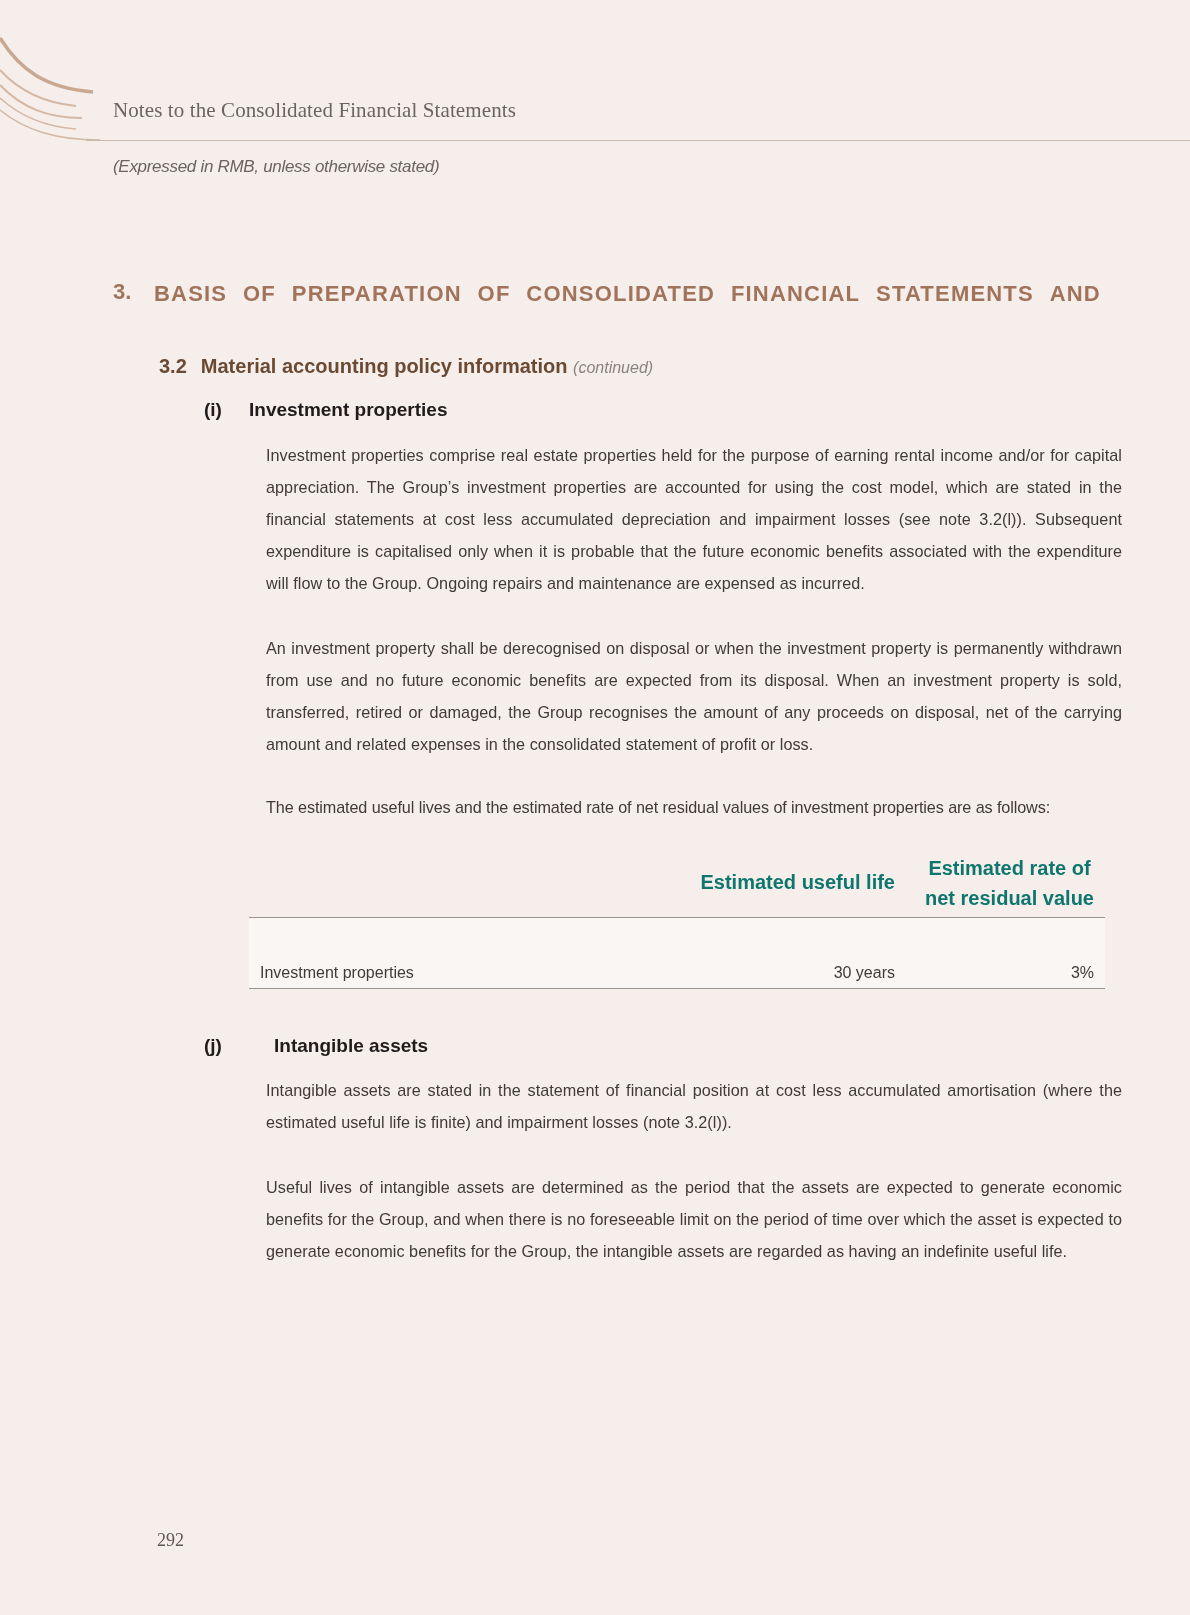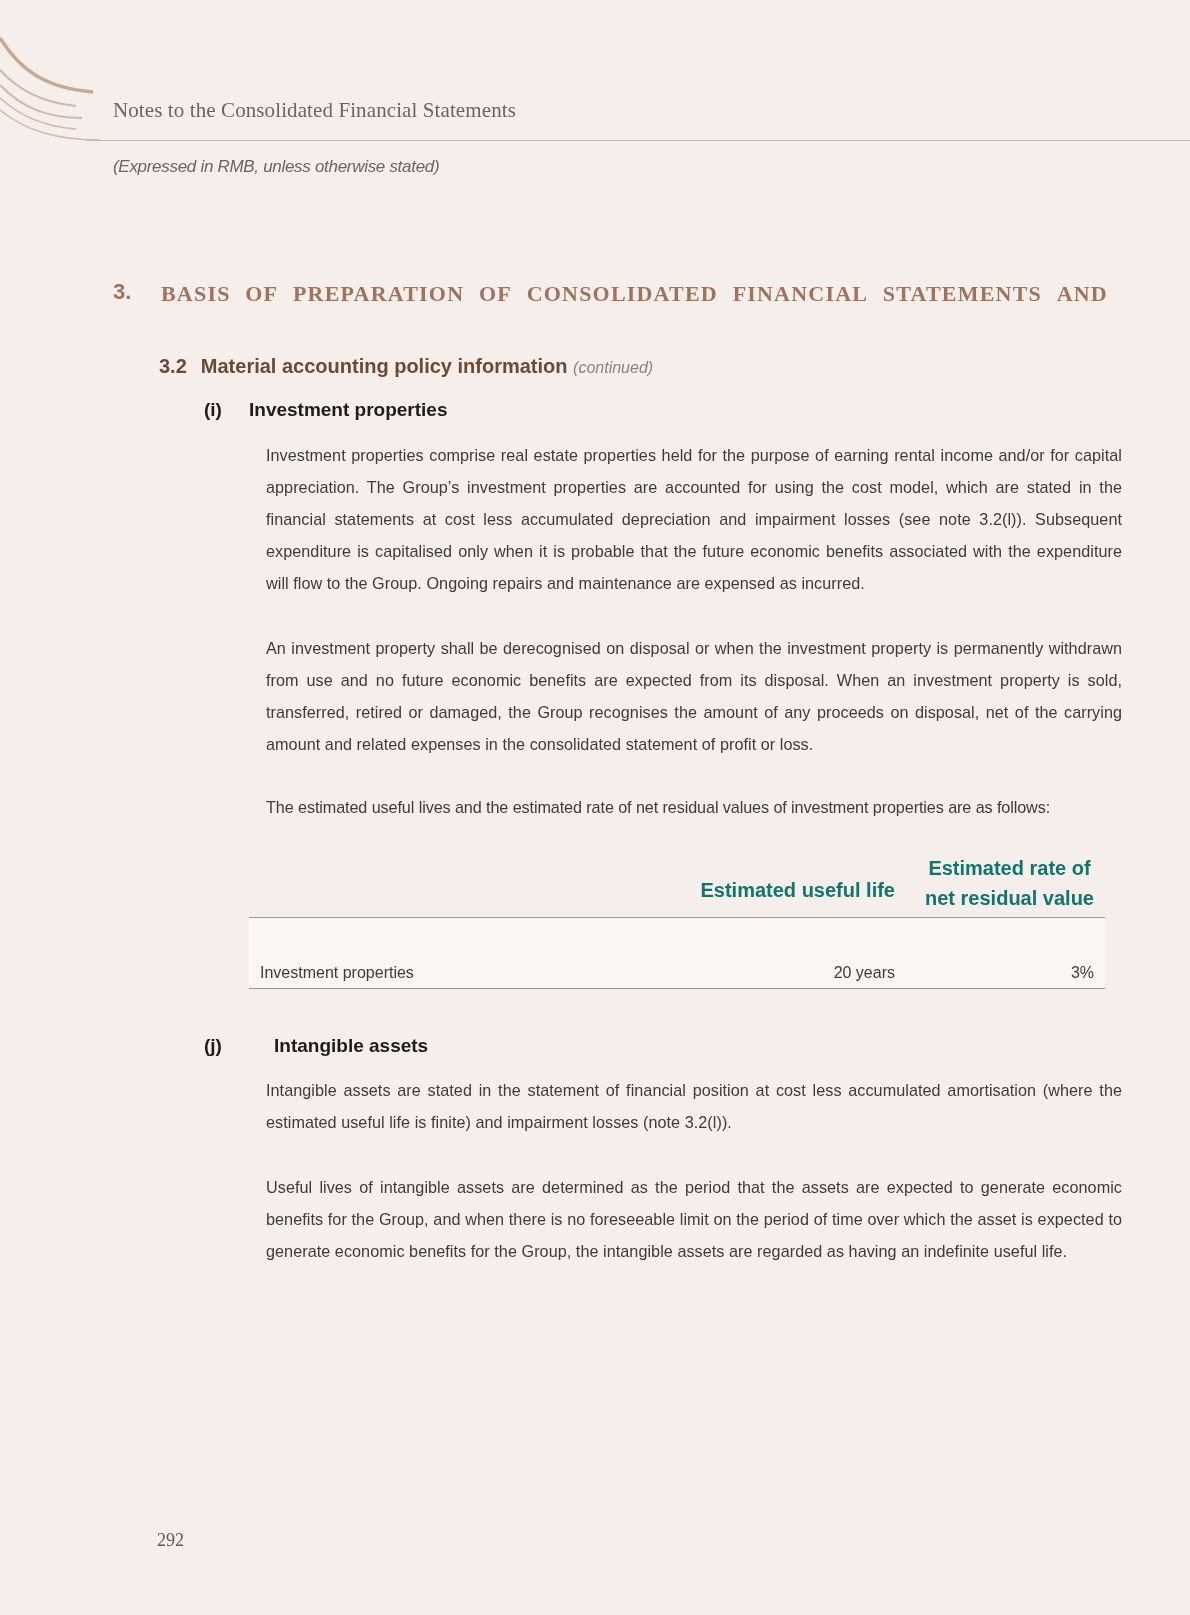--- a/index.html
+++ b/index.html
@@ -49,30 +49,29 @@
     
     .sec-num {
       position: absolute;
       left: 113px; top: 279px;
       font-size: 22px;
       font-weight: bold;
       color: #a0735a;
     }
     .sec-title {
       position: absolute;
-      left: 161px; top: 279px;
+      left: 154px; top: 279px;
       width: 947px;
       font-size: 22px;
       font-weight: bold;
       color: #a0735a;
       line-height: 30px;
       letter-spacing: 1.2px;
       text-align: justify;
       text-align-last: left;
-      font-family: Liberation Serif, serif;
     }
     .sec-title .line1 {
       display: flex;
       justify-content: space-between;
       letter-spacing: 1.2px;
     }
     .continued {
       font-size: 16px;
       font-weight: normal;
       font-style: italic;
@@ -127,21 +126,21 @@
       border-bottom: 1px solid #9b9390;
     }
     .th {
       position: absolute;
       font-size: 20px;
       font-weight: bold;
       color: #0f766e;
       text-align: center;
       line-height: 30px;
     }
-    .th-life { right: 210px; bottom: 12px; }
+    .th-life { right: 210px; bottom: 20px; }
     .th-rate { right: 11px; bottom: 4px; }
     .tbl-body {
       position: relative;
       height: 70px;
       background: #faf6f4;
       border-bottom: 1px solid #9b9390;
     }
     .td {
       position: absolute;
       bottom: 6px;
@@ -205,21 +204,21 @@
 <div class="tbl">
   <div class="tbl-head">
     <div class="th th-life">Estimated useful life</div>
     <div class="th th-rate">
       <div>Estimated rate of</div>
       <div>net residual value</div>
     </div>
   </div>
   <div class="tbl-body">
     <div class="td td-name">Investment properties</div>
-    <div class="td td-life">20 years</div>
+    <div class="td td-life">30 years</div>
     <div class="td td-rate">3%</div>
   </div>
 </div>
 
 <div class="item-label" style="top:1035px;">(j)</div>
 <div class="item-title" style="top:1035px;margin-left:25px;">Intangible assets</div>
 
 <div class="para" style="top:1074px;">Intangible assets are stated in the statement of financial position at cost less accumulated amortisation (where the estimated useful life is finite) and impairment losses (note 3.2(l)).</div>
 <div class="para" style="top:1171px;">Useful lives of intangible assets are determined as the period that the assets are expected to generate economic benefits for the Group, and when there is no foreseeable limit on the period of time over which the asset is expected to generate economic benefits for the Group, the intangible assets are regarded as having an indefinite useful life.</div>
 

